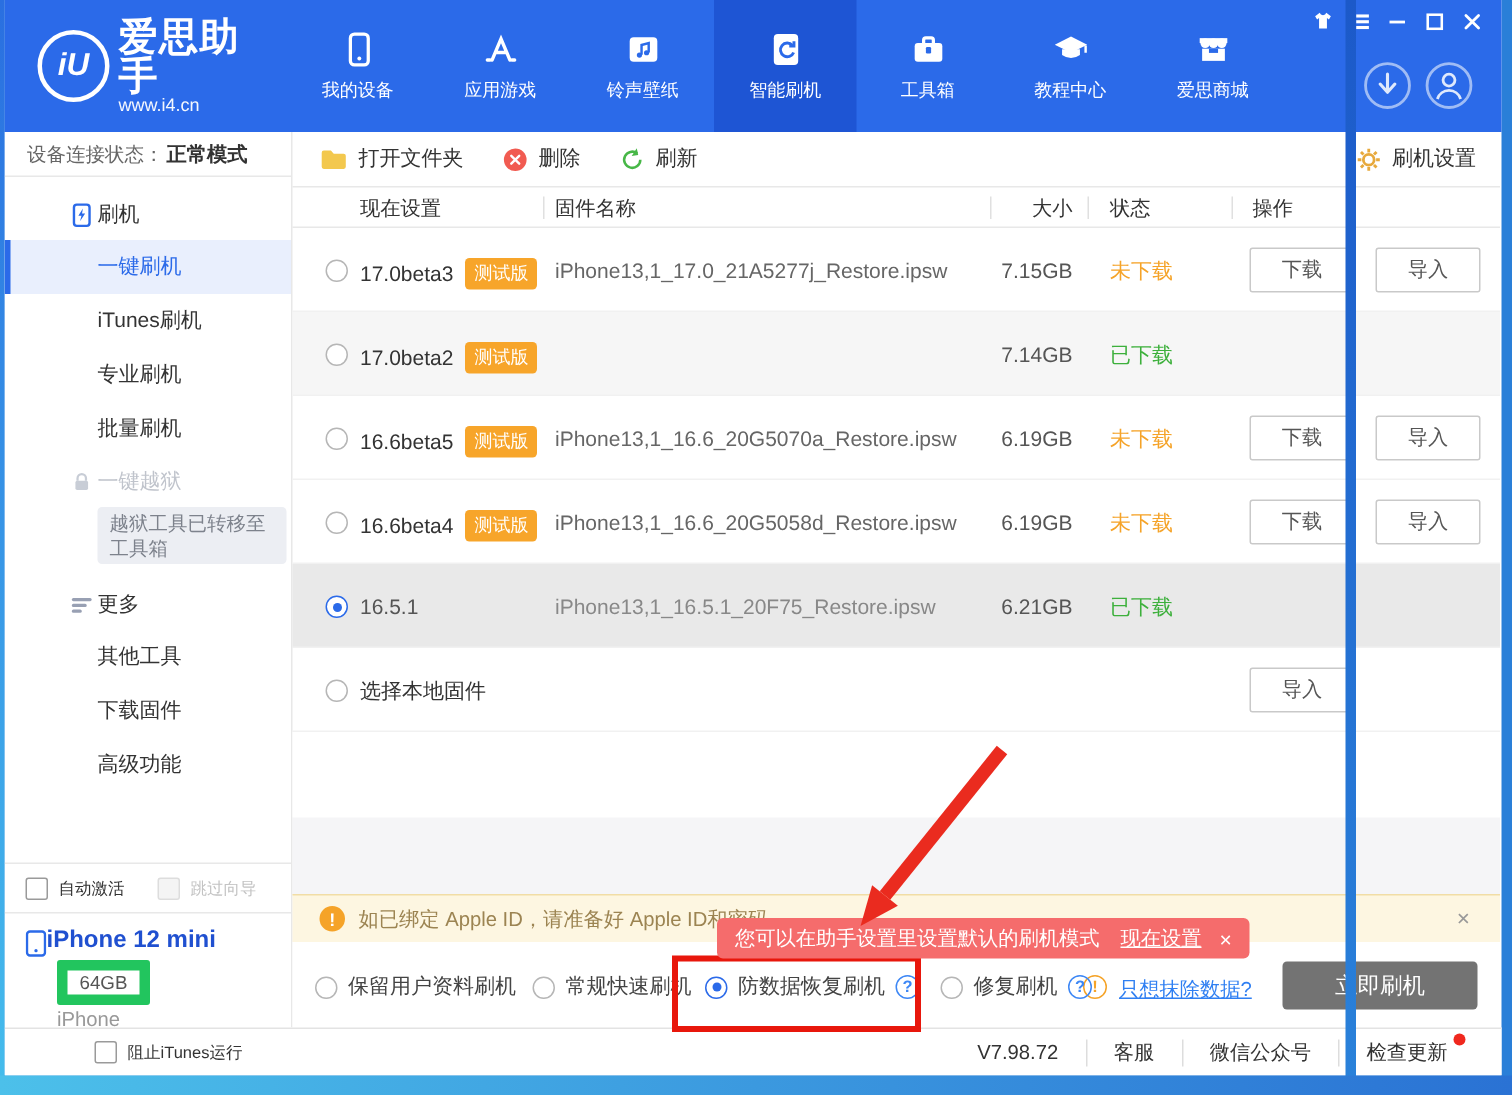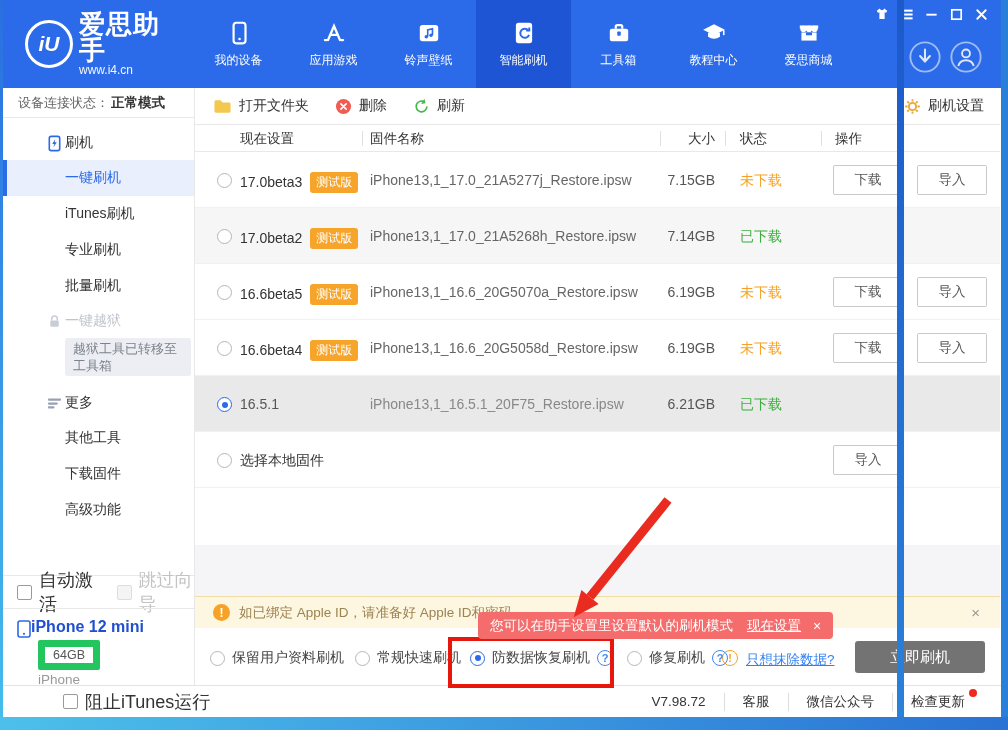--- a/index.html
+++ b/index.html
@@ -41,21 +41,21 @@
   .mi { height:36px; display:flex; align-items:center; font-size:14px; color:#333; cursor:pointer; position:relative; }
   .mi .mi-ic { position:absolute; left:42px; width:18px; display:flex; justify-content:center; }
   .mi .mi-label { margin-left:62px; }
   .mi.group { height:34px; cursor:default; }
   .mi.child .mi-label { margin-left:62px; }
   .mi.active { background:#e9effd; color:#2b6ae9; }
   .mi.active::before { content:""; position:absolute; left:0; top:0; bottom:0; width:4px; background:#2b6ae9; }
   .mi.disabled { color:#c0c4cc; cursor:default; }
   .note-box { margin:0 0 10px 62px; width:126px; background:#eceef3; border-radius:3px; padding:2px 8px; font-size:13px; line-height:17px; color:#7d828c; }
   .side-checks { flex:none; height:33px; border-top:1px solid #e8e8e8; display:flex; align-items:center; padding-left:14px; gap:22px; }
-  .chk { display:flex; align-items:center; gap:7px; font-size:18px; color:#333; cursor:pointer; }
+  .chk { display:flex; align-items:center; gap:7px; font-size:11px; color:#333; cursor:pointer; }
   .chk-box { width:15px; height:15px; border:1px solid #9a9a9a; border-radius:2px; background:#fff; flex:none; }
   .chk.disabled { color:#c3c3c3; cursor:default; }
   .chk.disabled .chk-box { border-color:#ddd; background:#f4f4f4; }
   .device { flex:none; height:77px; border-top:1px solid #e8e8e8; padding:9px 0 0 14px; position:relative; }
   .device-name { color:#2050d0; font-weight:bold; font-size:16px; margin-left:14px; }
   .device-ic { position:absolute; left:14px; top:11px; }
   .device-cap { display:inline-block; margin:4px 0 2px 21px; border:7px solid #22c55e; border-radius:2px; padding:1px 8px; font-size:12.5px; color:#555; }
   .device-type { margin-left:21px; font-size:13.5px; color:#999; }
 
   
@@ -398,21 +398,20 @@
               <span class="cell-ver">17.0beta3<span class="beta">测试版</span></span>
               <span class="cell-name">iPhone13,1_17.0_21A5277j_Restore.ipsw</span>
               <span class="cell-size">7.15GB</span>
               <span class="cell-status st-not">未下载</span>
               <button class="act-btn b0">下载</button>
               <button class="act-btn b1">导入</button>
             </div>
             <div class="row shade">
               <span class="radio"></span>
               <span class="cell-ver">17.0beta2<span class="beta">测试版</span></span>
-              <span class="cell-name">iPhone13,1_17.0_21A5268h_Restore.ipsw</span>
               <span class="cell-size">7.14GB</span>
               <span class="cell-status st-done">已下载</span>
             </div>
             <div class="row">
               <span class="radio"></span>
               <span class="cell-ver">16.6beta5<span class="beta">测试版</span></span>
               <span class="cell-name">iPhone13,1_16.6_20G5070a_Restore.ipsw</span>
               <span class="cell-size">6.19GB</span>
               <span class="cell-status st-not">未下载</span>
               <button class="act-btn b0">下载</button>

